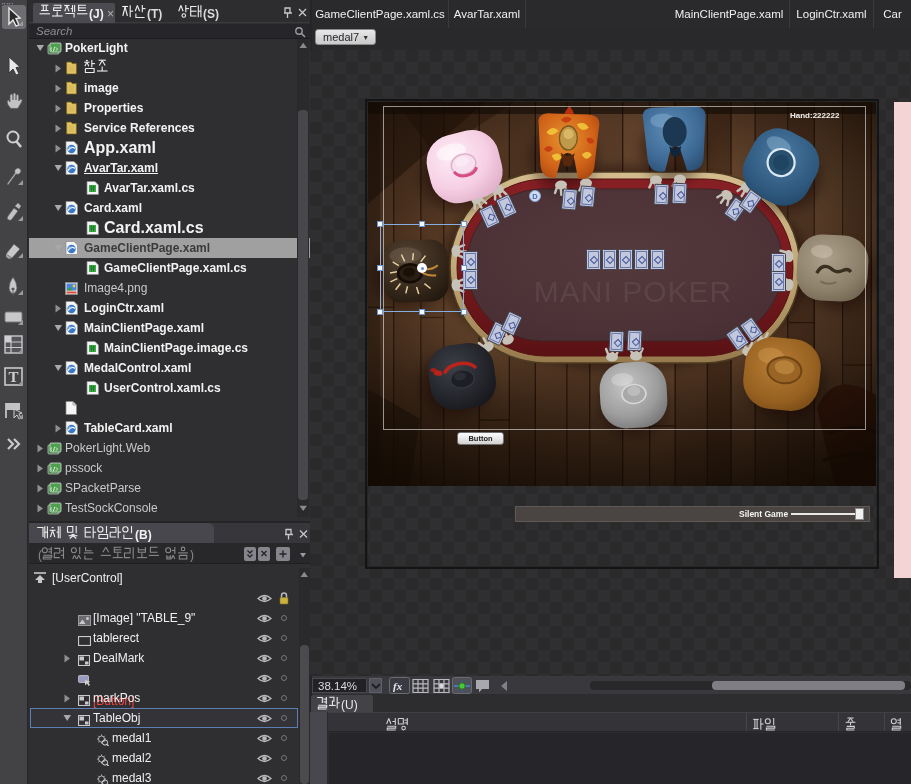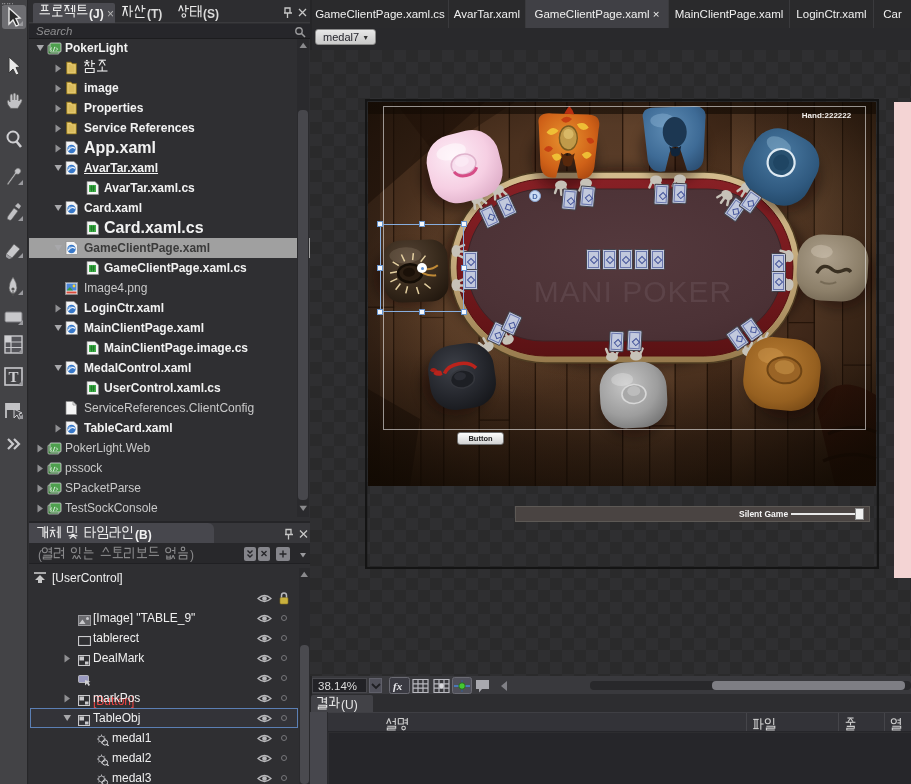--- a/index.html
+++ b/index.html
@@ -312,21 +312,20 @@
 <div class="abs" style="left:86px;top:381px"><svg width="13" height="14" viewBox="0 0 13 14">
         <path d="M1,0.5 H9 L12.5,4 V13.5 H1 Z" fill="#f5f5f5" stroke="#8a8a8a" stroke-width=".7"></path>
         <rect x="3" y="4" width="7" height="7" fill="#3fae49"></rect>
         <path d="M4,6 h5 M4,8 h5 M5.5,4.5 v6 M7.5,4.5 v6" stroke="#1e7a27" stroke-width=".9"></path>
       </svg></div>
 <div class="abs" style="left:104px;top:378px;height:20px;line-height:20px;font-size:12px;color:#f2f2f2;font-weight:bold;">UserControl.xaml.cs</div>
 <div class="abs" style="left:65px;top:401px"><svg width="12" height="14" viewBox="0 0 12 14">
         <path d="M1,0.5 H8 L11.5,4 V13.5 H1 Z" fill="#f5f5f5" stroke="#8a8a8a" stroke-width=".7"></path>
         <path d="M8,0.5 V4 H11.5" fill="none" stroke="#8a8a8a" stroke-width=".7"></path>
       </svg></div>
-<div class="abs" style="left:84px;top:398px;height:20px;line-height:20px;font-size:12px;color:#c9c9c9;">ServiceReferences.ClientConfig</div>
 <svg class="abs" style="left:54px;top:424px" width="8" height="9">
       <path d="M1.5,0.5 L7,4.5 L1.5,8.5 Z" fill="#8f8f92"></path>
     </svg>
 <div class="abs" style="left:65px;top:421px"><svg width="13" height="14" viewBox="0 0 13 14">
         <path d="M1,0.5 H9 L12.5,4 V13.5 H1 Z" fill="#f5f5f5" stroke="#8a8a8a" stroke-width=".7"></path>
         <circle cx="6.5" cy="8" r="4.2" fill="#3878c8"></circle>
         <path d="M3,9.5 Q6.5,4.5 10,7.5" stroke="#eaf2fb" stroke-width="1.4" fill="none"></path>
         <ellipse cx="5" cy="6.5" rx="1.6" ry="1" fill="#9cc3ec"></ellipse>
       </svg></div>
 <div class="abs" style="left:84px;top:418px;height:20px;line-height:20px;font-size:12px;color:#f2f2f2;font-weight:bold;">TableCard.xaml</div>
@@ -601,21 +600,20 @@
     </svg>
 <div class="abs" style="left:281px;top:775px;width:6px;height:6px;border:1px solid #77777b;border-radius:50%"></div>
 <div class="abs" style="left:299px;top:568px;width:11px;height:216px;background:#2a2a2d"></div>
 <svg class="abs" style="left:300px;top:571px" width="9" height="7">
       <path d="M0.5,6 L8,6 L4.2,0.8 Z" fill="#8a8a8d"></path>
     </svg>
 <div class="abs" style="left:300px;top:645px;width:9px;height:139px;background:#4a4a4f;border-radius:4px"></div>
 <div class="abs" style="left:310px;top:0;width:601px;height:28px;background:#2a2a2c;border-left:2px solid #252527"></div>
 <div class="abs" style="left:312px;top:0;width:137px;height:28px;background:transparent;border-right:1px solid #3a3a3d;color:#f0f0f0;font-size:11.5px;line-height:28px;text-align:center;white-space:nowrap;overflow:hidden">GameClientPage.xaml.cs</div>
 <div class="abs" style="left:449px;top:0;width:77px;height:28px;background:transparent;border-right:1px solid #3a3a3d;color:#f0f0f0;font-size:11.5px;line-height:28px;text-align:center;white-space:nowrap;overflow:hidden">AvarTar.xaml</div>
-<div class="abs" style="left:526px;top:0;width:143px;height:28px;background:#404045;border-right:1px solid #3a3a3d;color:#f0f0f0;font-size:11.5px;line-height:28px;text-align:center;white-space:nowrap;overflow:hidden">GameClientPage.xaml ×</div>
 <div class="abs" style="left:669px;top:0;width:121px;height:28px;background:transparent;border-right:1px solid #3a3a3d;color:#f0f0f0;font-size:11.5px;line-height:28px;text-align:center;white-space:nowrap;overflow:hidden">MainClientPage.xaml</div>
 <div class="abs" style="left:790px;top:0;width:84px;height:28px;background:transparent;border-right:1px solid #3a3a3d;color:#f0f0f0;font-size:11.5px;line-height:28px;text-align:center;white-space:nowrap;overflow:hidden">LoginCtr.xaml</div>
 <div class="abs" style="left:874px;top:0;width:38px;height:28px;background:transparent;border-right:1px solid #3a3a3d;color:#f0f0f0;font-size:11.5px;line-height:28px;text-align:center;white-space:nowrap;overflow:hidden">Car</div>
 <div class="abs" style="left:310px;top:28px;width:601px;height:22px;background:#29292c;border-left:2px solid #252527"></div>
 <div class="abs" style="left:315px;top:29px;width:61px;height:16px;background:linear-gradient(#e8e8e8,#c9c9c9);border:1px solid #8a8a8a;border-radius:3px;font-size:11px;color:#26262e;line-height:15px;padding-left:7px">medal7 <span style="font-size:7px;vertical-align:1px;color:#333">▼</span></div>
 <div class="abs" style="left:310px;top:50px;width:601px;height:626px;background:repeating-conic-gradient(#2f2f31 0% 25%, #2a2a2b 0% 50%);background-size:24px 24px"></div>
 <svg class="abs" style="left:365px;top:99px" width="514" height="470" viewBox="0 0 514 470">
 
 <defs>
 <radialGradient id="lite" cx="0.5" cy="0.5" r="0.5">
@@ -880,21 +878,21 @@
 <div class="card" style="left:489.5px;top:322.5px;transform:rotate(25deg)"></div>
 <div class="card" style="left:503.5px;top:312.5px;transform:rotate(25deg)"></div>
 <div class="card" style="left:462.5px;top:250.5px;transform:rotate(0deg)"></div>
 <div class="card" style="left:462.5px;top:268.5px;transform:rotate(0deg)"></div>
 <div class="card" style="left:585.5px;top:248.5px;transform:rotate(0deg)"></div>
 <div class="card" style="left:601.5px;top:248.5px;transform:rotate(0deg)"></div>
 <div class="card" style="left:617.5px;top:248.5px;transform:rotate(0deg)"></div>
 <div class="card" style="left:633.5px;top:248.5px;transform:rotate(0deg)"></div>
 <div class="card" style="left:649.5px;top:248.5px;transform:rotate(0deg)"></div>
 <div class="abs" style="left:383px;top:106px;width:483px;height:324px;border:1px solid rgba(255,255,255,0.55)"></div>
-<div class="abs" style="left:790px;top:111px;width:73px;height:10px;text-align:center;font-size:8px;font-weight:bold;color:#f2f0ee">Hand:222222</div>
+<div class="abs" style="left:790px;top:111px;width:73px;height:10px;text-align:left;font-size:8px;font-weight:bold;color:#f2f0ee">Hand:222222</div>
 <div class="abs" style="left:380px;top:224px;width:84px;height:88px;border:1px solid #88aede"></div>
 <div class="hdl" style="left:377px;top:221px"></div>
 <div class="hdl" style="left:377px;top:265px"></div>
 <div class="hdl" style="left:377px;top:309px"></div>
 <div class="hdl" style="left:419px;top:221px"></div>
 <div class="hdl" style="left:419px;top:309px"></div>
 <div class="hdl" style="left:461px;top:221px"></div>
 <div class="hdl" style="left:461px;top:265px"></div>
 <div class="hdl" style="left:461px;top:309px"></div>
 <div class="abs" style="left:417px;top:263px;width:10px;height:10px;background:#ffffff;border-radius:50%"></div>

